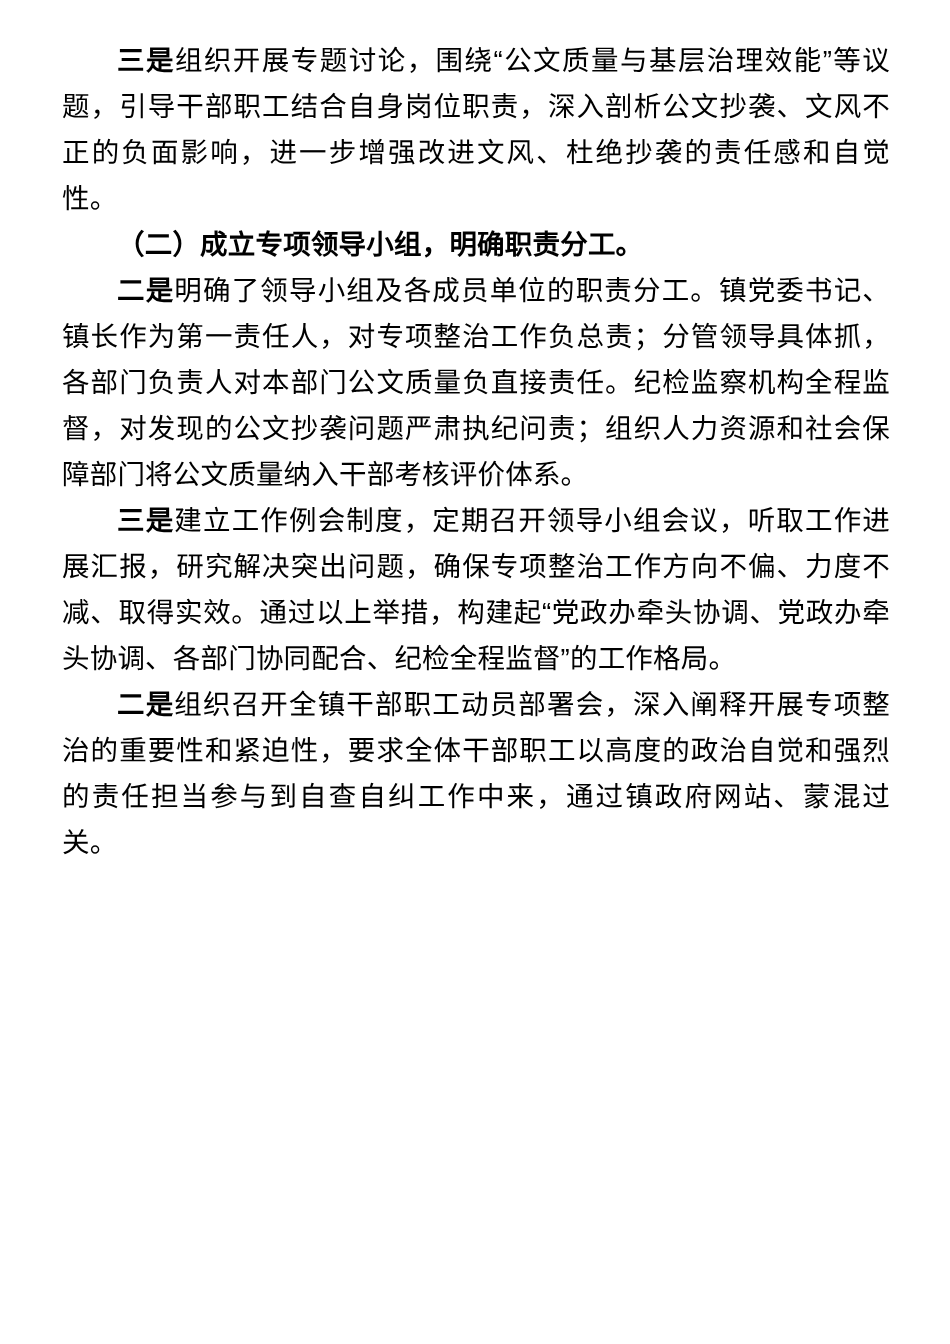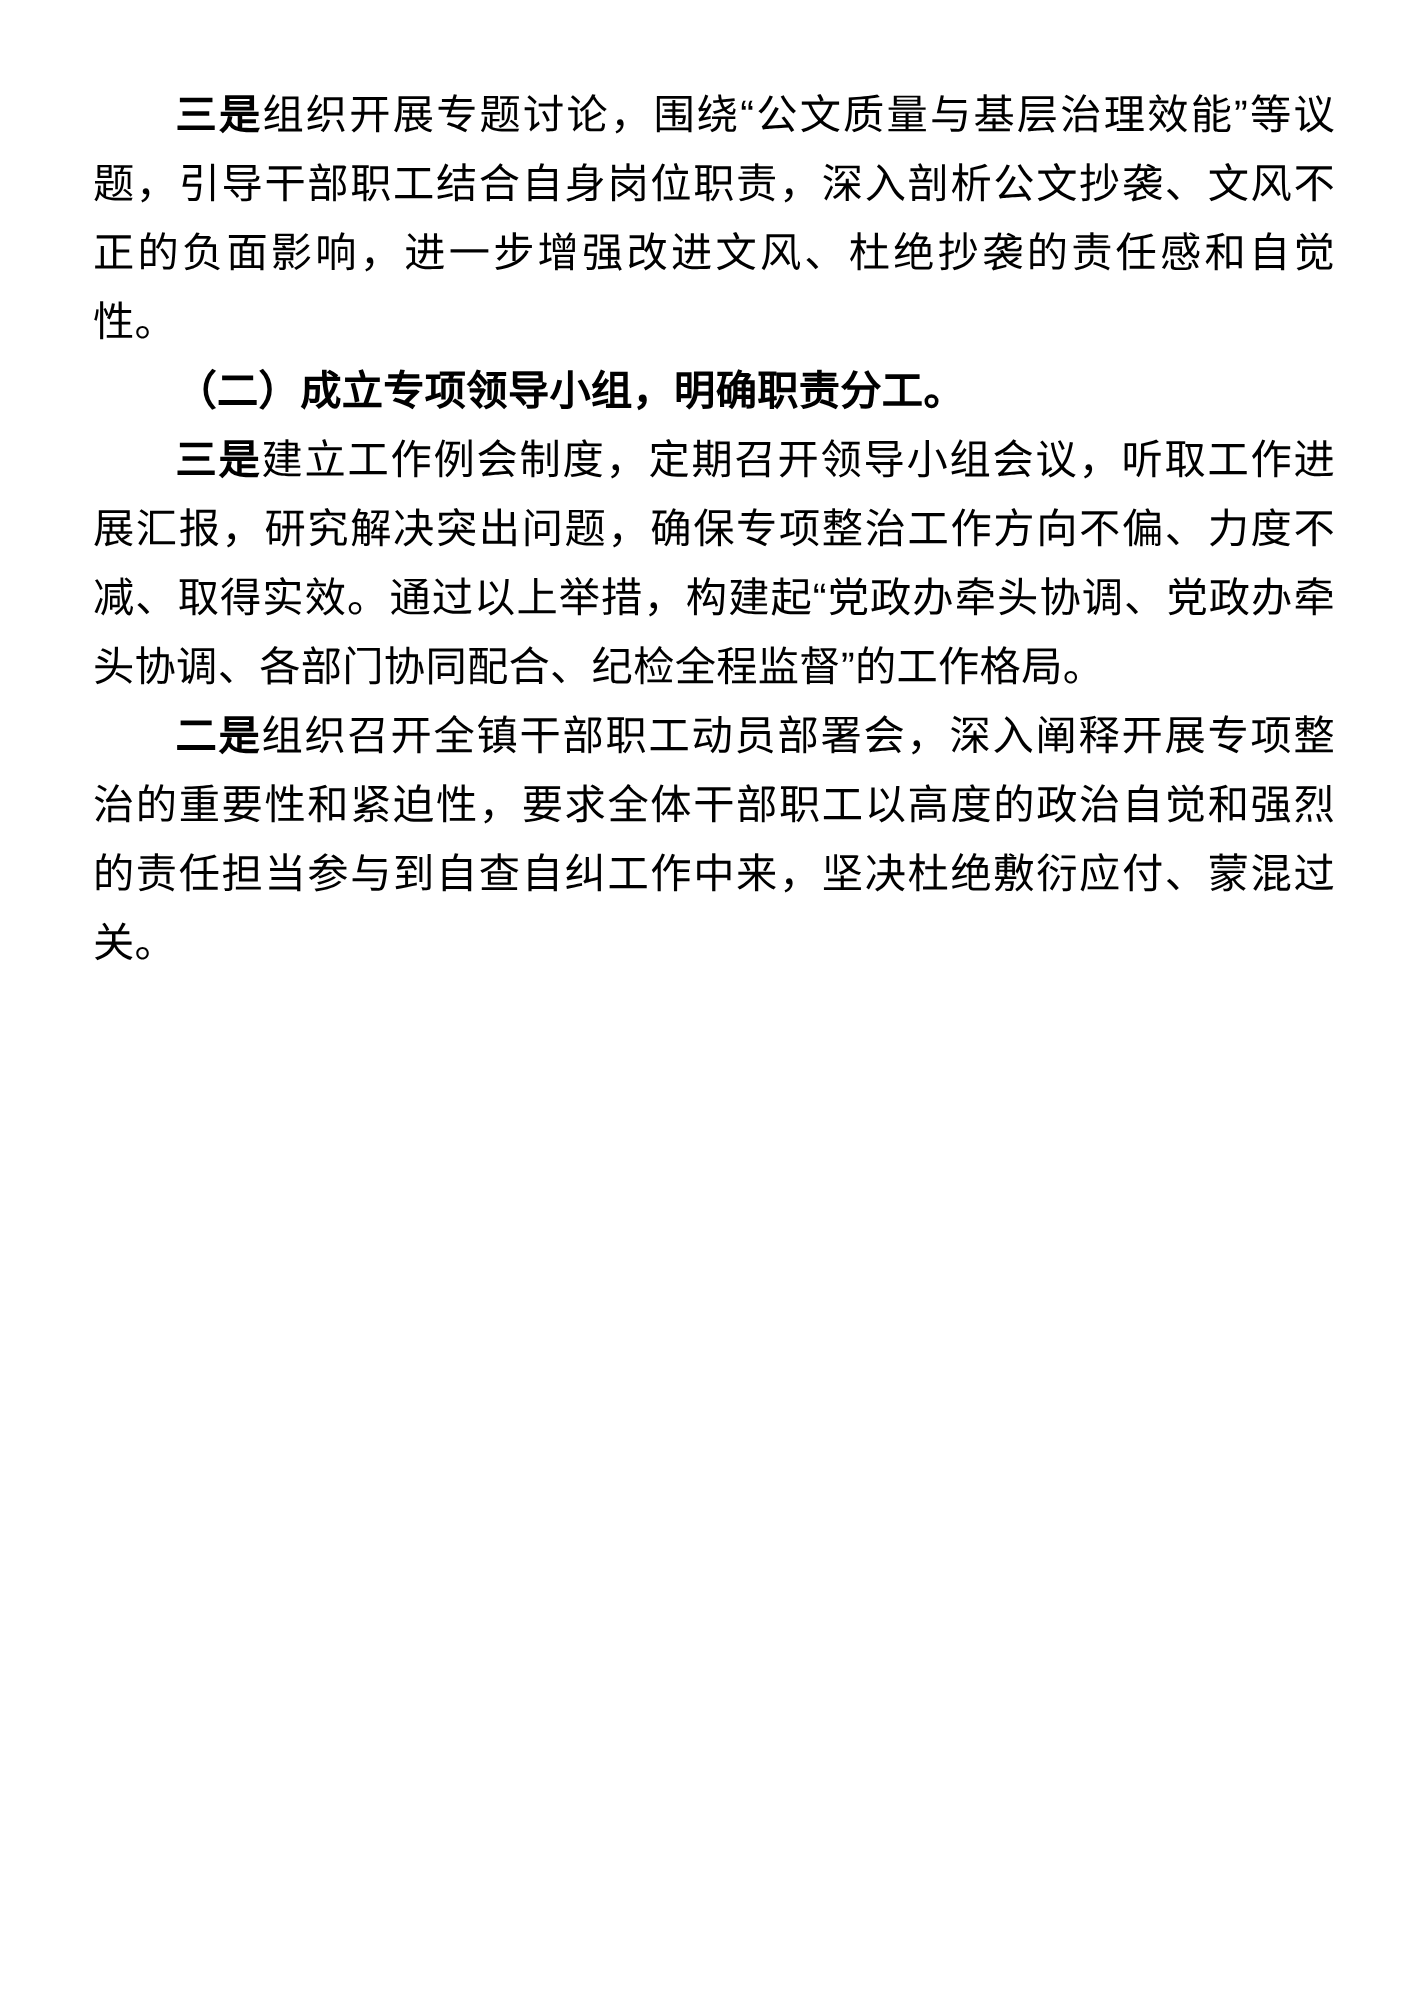--- a/index.html
+++ b/index.html
@@ -10,21 +10,21 @@
   }
   body {
     font-family: "Liberation Sans", "DejaVu Sans", sans-serif;
     color: #000000;
   }
   .page {
     position: relative;
     width: 950px;
     height: 1036px;
     background: #ffffff;
-    margin: 16px auto;
+    margin: 0 auto;
     overflow: hidden;
     box-sizing: border-box;
   }
   .doc-body {
     position: absolute;
     left: 62px;
     top: 38px;
     width: 828px;
   }
   p.para {
@@ -55,21 +55,22 @@
 <body>
 
 <div class="page">
   <div class="doc-body">
 
     <p class="para"><span class="lead">三是</span><span>组织开展专题讨论，围绕“公文质量与基层治理效能”等议题，引导干部职工结合自身岗位职责，深入剖析公文抄袭、文风不正的负面影响，进一步增强改进文风、杜绝抄袭的责任感和自觉性。</span></p>
 
     <p class="para heading"><span>（二）成立专项领导小组，明确职责分工。</span></p>
 
 
+    <p class="para"><span class="lead">二是</span><span>明确了领导小组及各成员单位的职责分工。镇党委书记、镇长作为第一责任人，对专项整治工作负总责；分管领导具体抓，各部门负责人对本部门公文质量负直接责任。纪检监察机构全程监督，对发现的公文抄袭问题严肃执纪问责；组织人力资源和社会保障部门将公文质量纳入干部考核评价体系。</span></p>
 
     <p class="para"><span class="lead">三是</span><span>建立工作例会制度，定期召开领导小组会议，听取工作进展汇报，研究解决突出问题，确保专项整治工作方向不偏、力度不减、取得实效。通过以上举措，构建起“党政办牵头协调、党政办牵头协调、各部门协同配合、纪检全程监督”的工作格局。</span></p>
 
 
 
-    <p class="para"><span class="lead">二是</span><span>组织召开全镇干部职工动员部署会，深入阐释开展专项整治的重要性和紧迫性，要求全体干部职工以高度的政治自觉和强烈的责任担当参与到自查自纠工作中来，坚决杜绝敷衍应付、蒙混过关。</span></p>
+    <p class="para"><span class="lead">二是</span><span>组织召开全镇干部职工动员部署会，深入阐释开展专项整治的重要性和紧迫性，要求全体干部职工以高度的政治自觉和强烈的责任担当参与到自查自纠工作中来，通过镇政府网站、蒙混过关。</span></p>
 
   </div>
 </div>
 
 </body></html>

